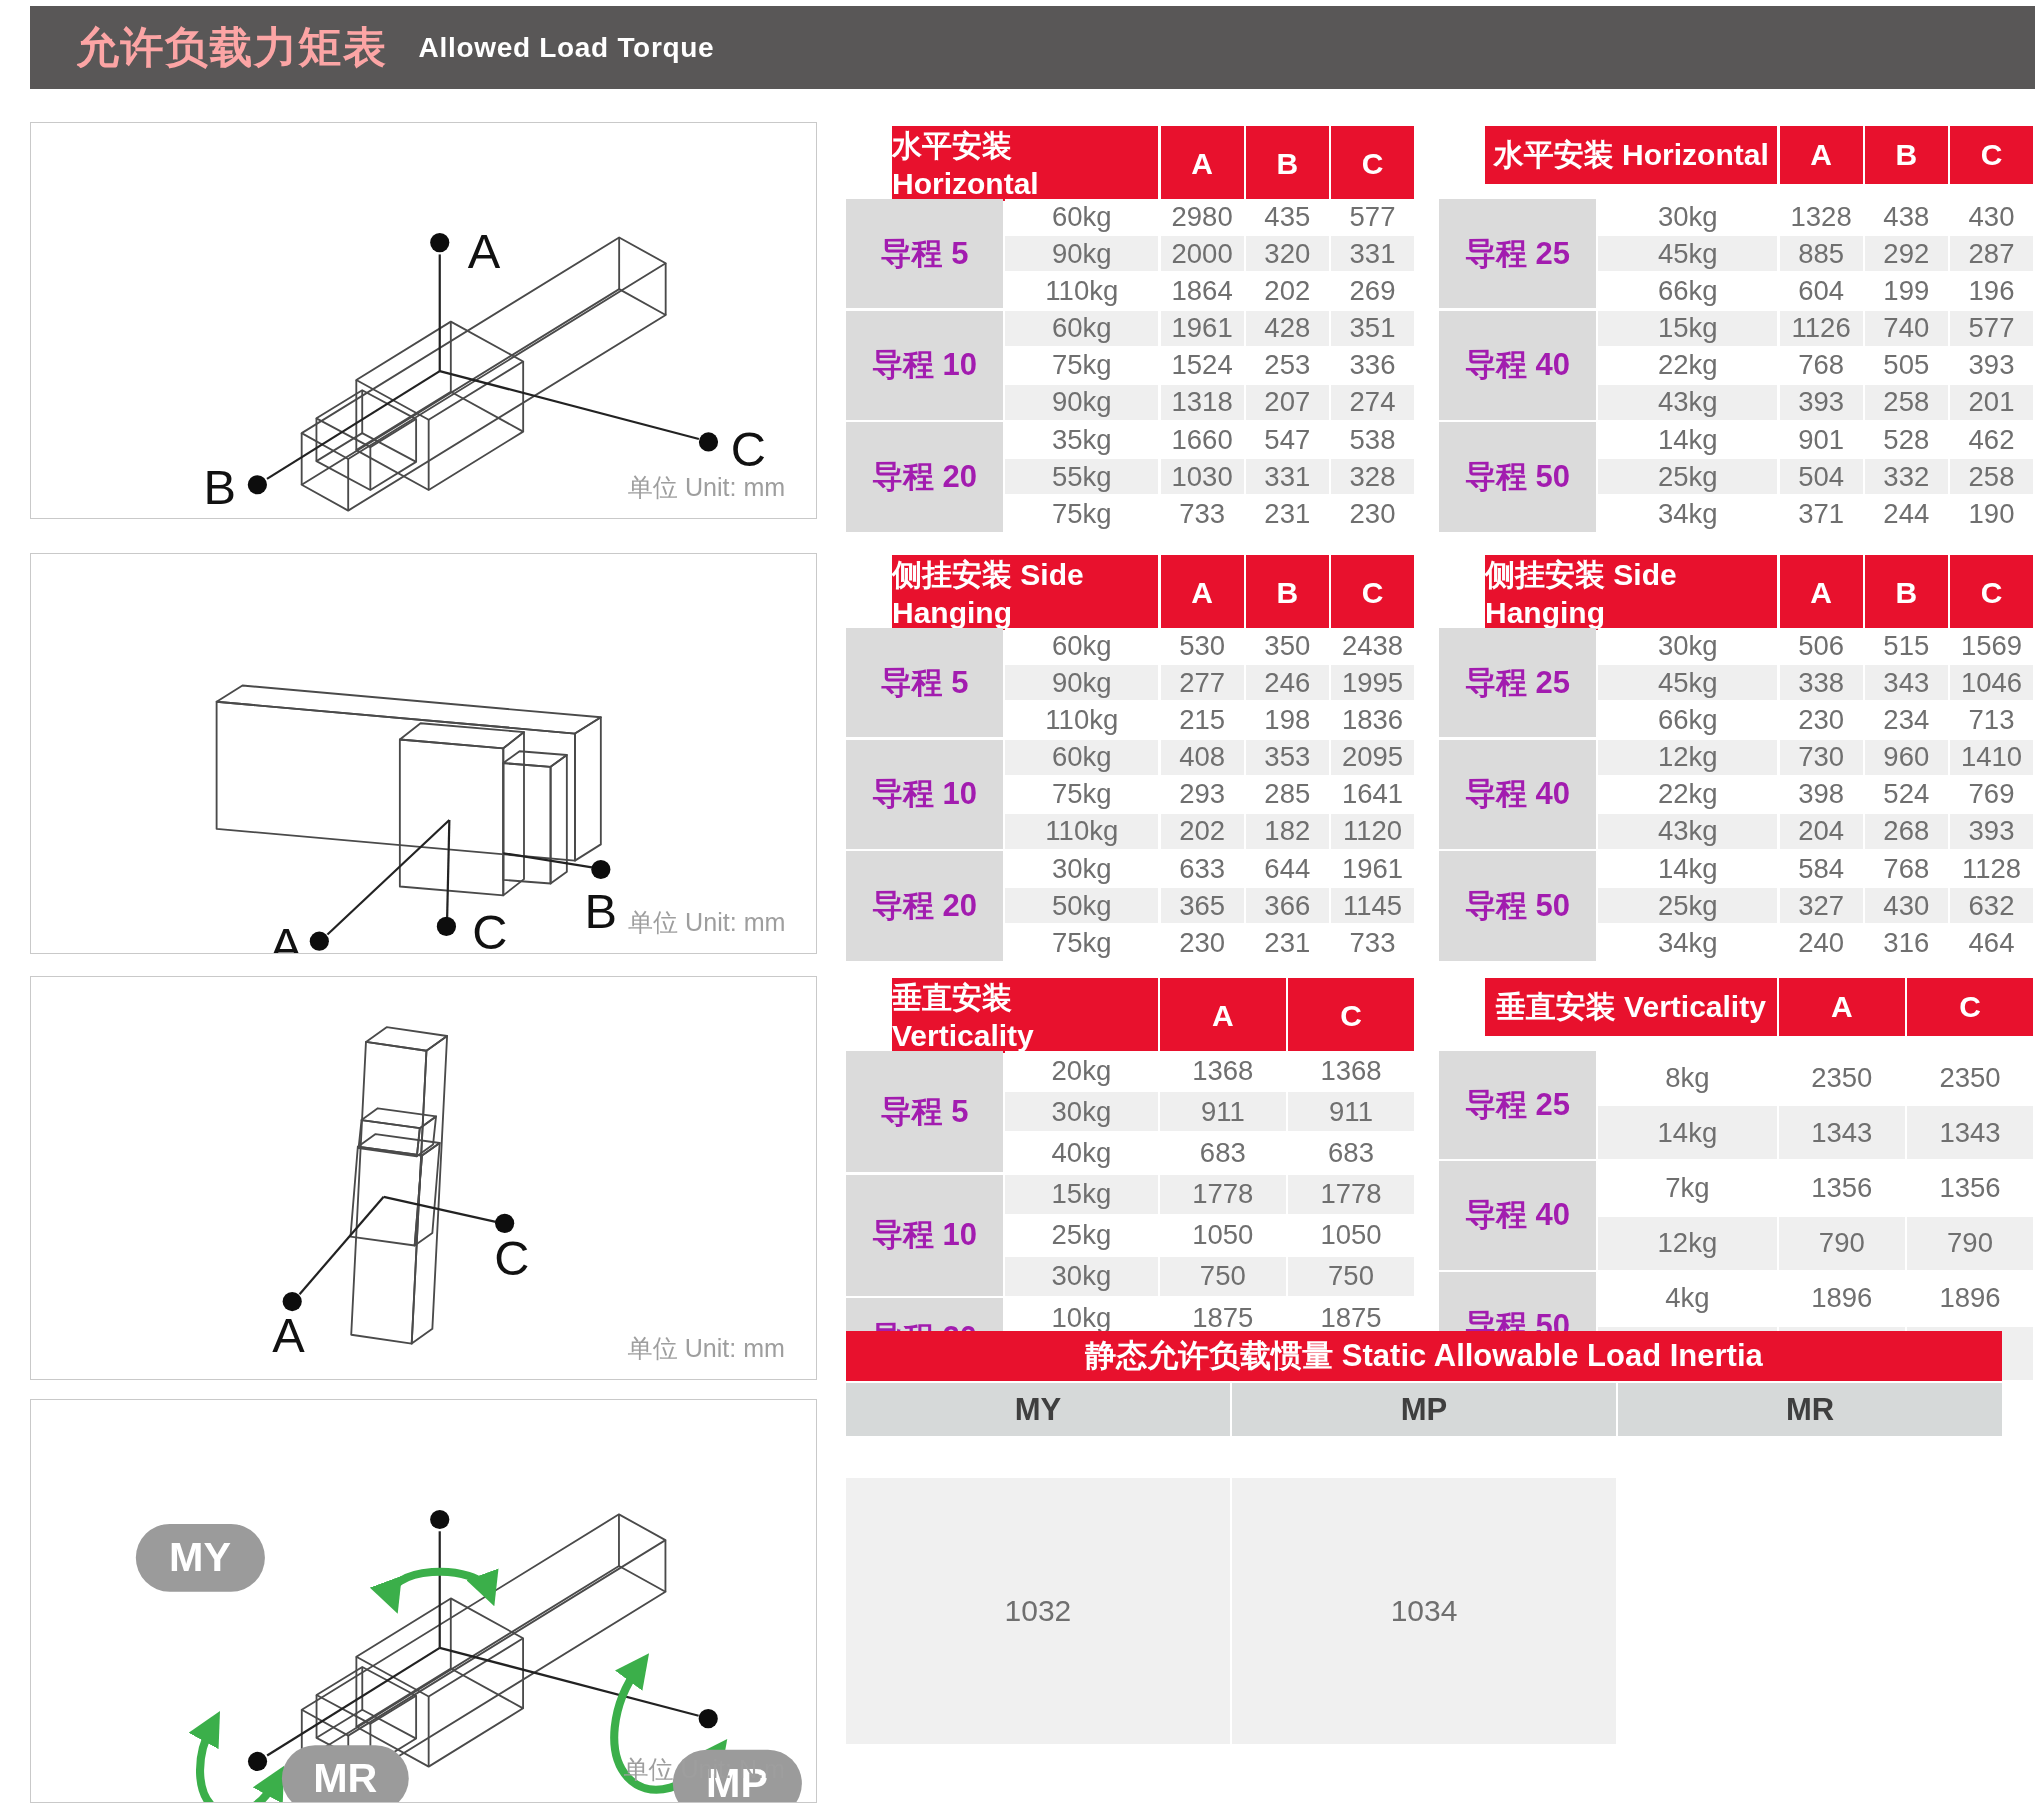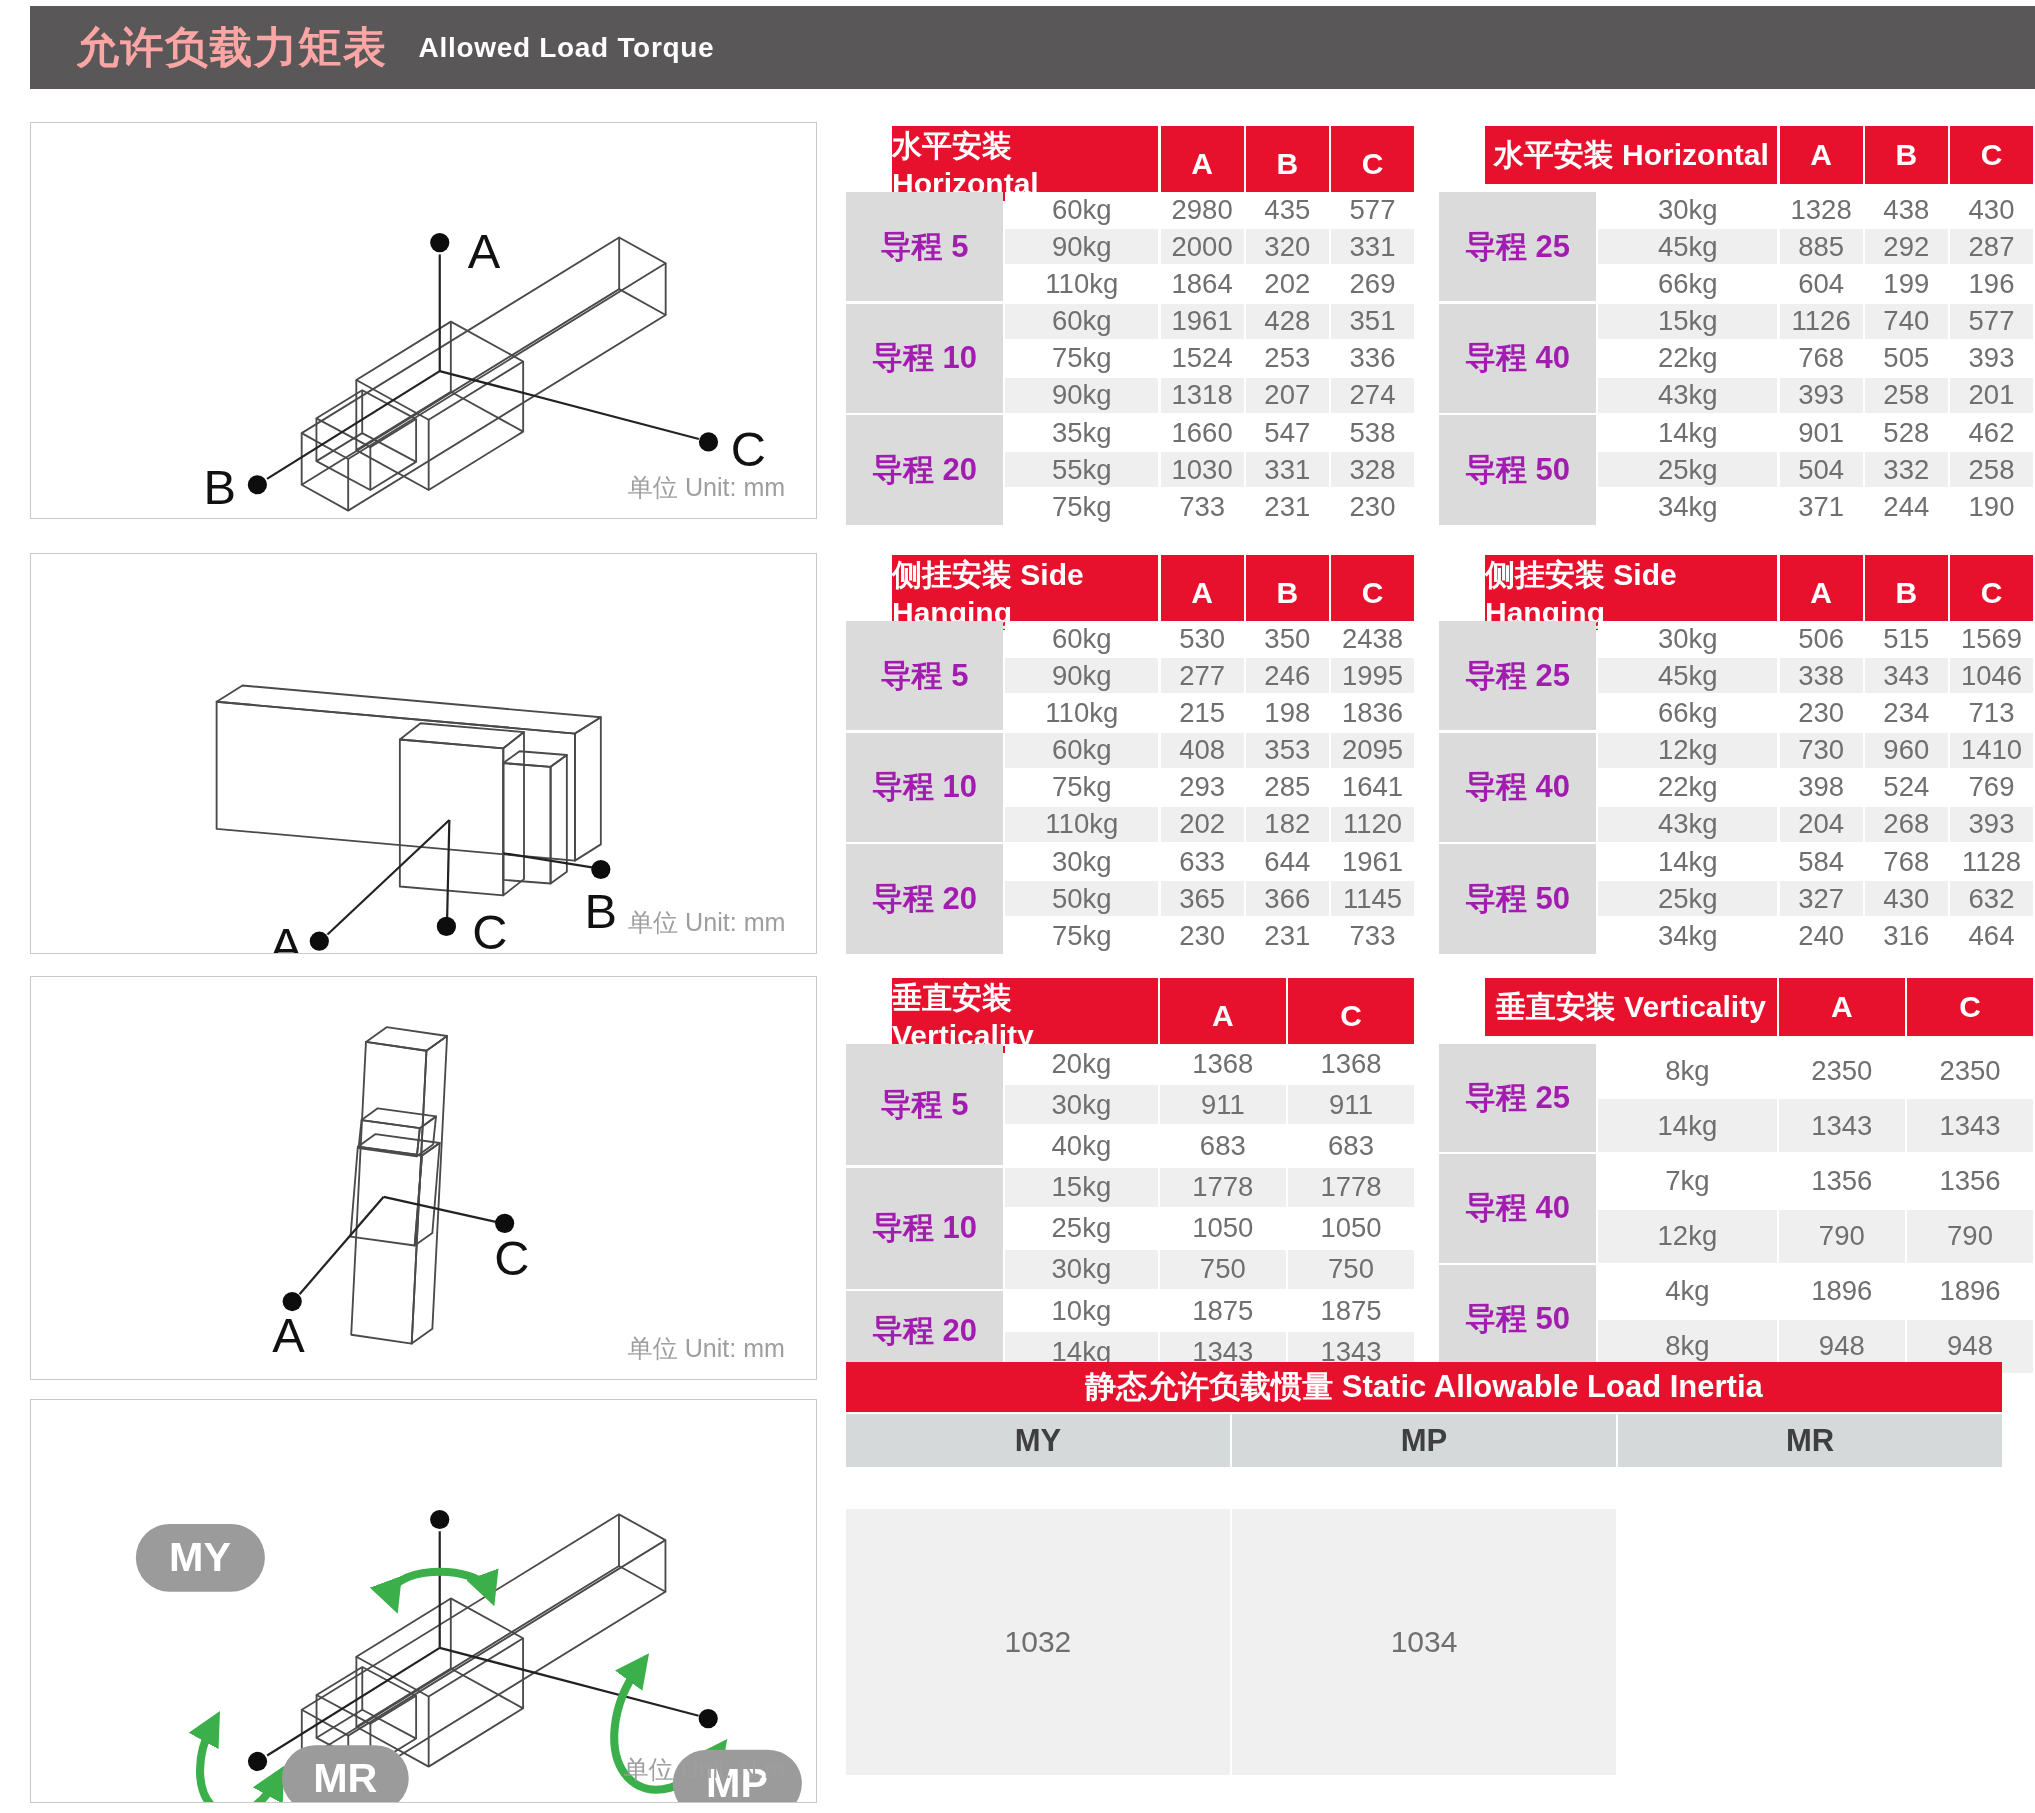--- a/index.html
+++ b/index.html
@@ -19,32 +19,32 @@
   .axis{fill:none;stroke:#222;stroke-width:3;}
   .dot{fill:#0d0d0d;}
   .axlabel{font-size:66px;fill:#111;}
   .unitlabel{font-size:34px;fill:var(--unit);}
   .badge{fill:var(--badge);}
   .badgetext{font-size:56px;font-weight:bold;fill:#fff;text-anchor:middle;}
   .garc{fill:none;stroke:var(--green);stroke-width:11;stroke-linecap:round;}
 
   
   .ttable{position:absolute;}
-  .tt-head{display:grid;column-gap:2.2px;height:58px;margin-bottom:8px;padding-left:46px;}
+  .tt-head{display:grid;column-gap:2.2px;height:58px;margin-bottom:15px;padding-left:46px;}
   .tt-head > div{background:var(--accent);color:#fff;font-weight:bold;font-size:30px;
     display:flex;align-items:center;justify-content:center;}
   .tt-title{grid-column:1 / 3;}
   .tt-body{display:grid;column-gap:2.2px;row-gap:2.2px;}
   .tt-body > div{display:flex;align-items:center;justify-content:center;}
   .tt-lead{background:var(--lead);color:#a21caf;font-weight:bold;font-size:31px;}
   .tt-load,.tt-val{background:#ffffff;color:var(--txt);font-size:27.5px;}
   .tt-load.alt,.tt-val.alt{background:var(--rowalt);}
 
   
-  .itable{position:absolute;left:846px;top:1362px;width:1156px;}
+  .itable{position:absolute;left:846px;top:1331px;width:1156px;}
   .i-head{height:50px;background:var(--accent);color:#fff;font-size:31px;font-weight:bold;
     display:flex;align-items:center;justify-content:center;margin-bottom:2.2px;}
   .i-cols,.i-vals{display:grid;grid-template-columns:1fr 1fr 1fr;column-gap:2.2px;}
   .i-cols{margin-bottom:2.2px;}
   .i-cols > div{height:53px;background:var(--ihead);color:#3f3f3f;font-size:31px;font-weight:bold;
     display:flex;align-items:center;justify-content:center;}
   .i-vals > div{height:266px;background:var(--ibody);color:var(--txt);font-size:30px;
     display:flex;align-items:center;justify-content:center;margin-top:40px;}
 </style>
 </head>

